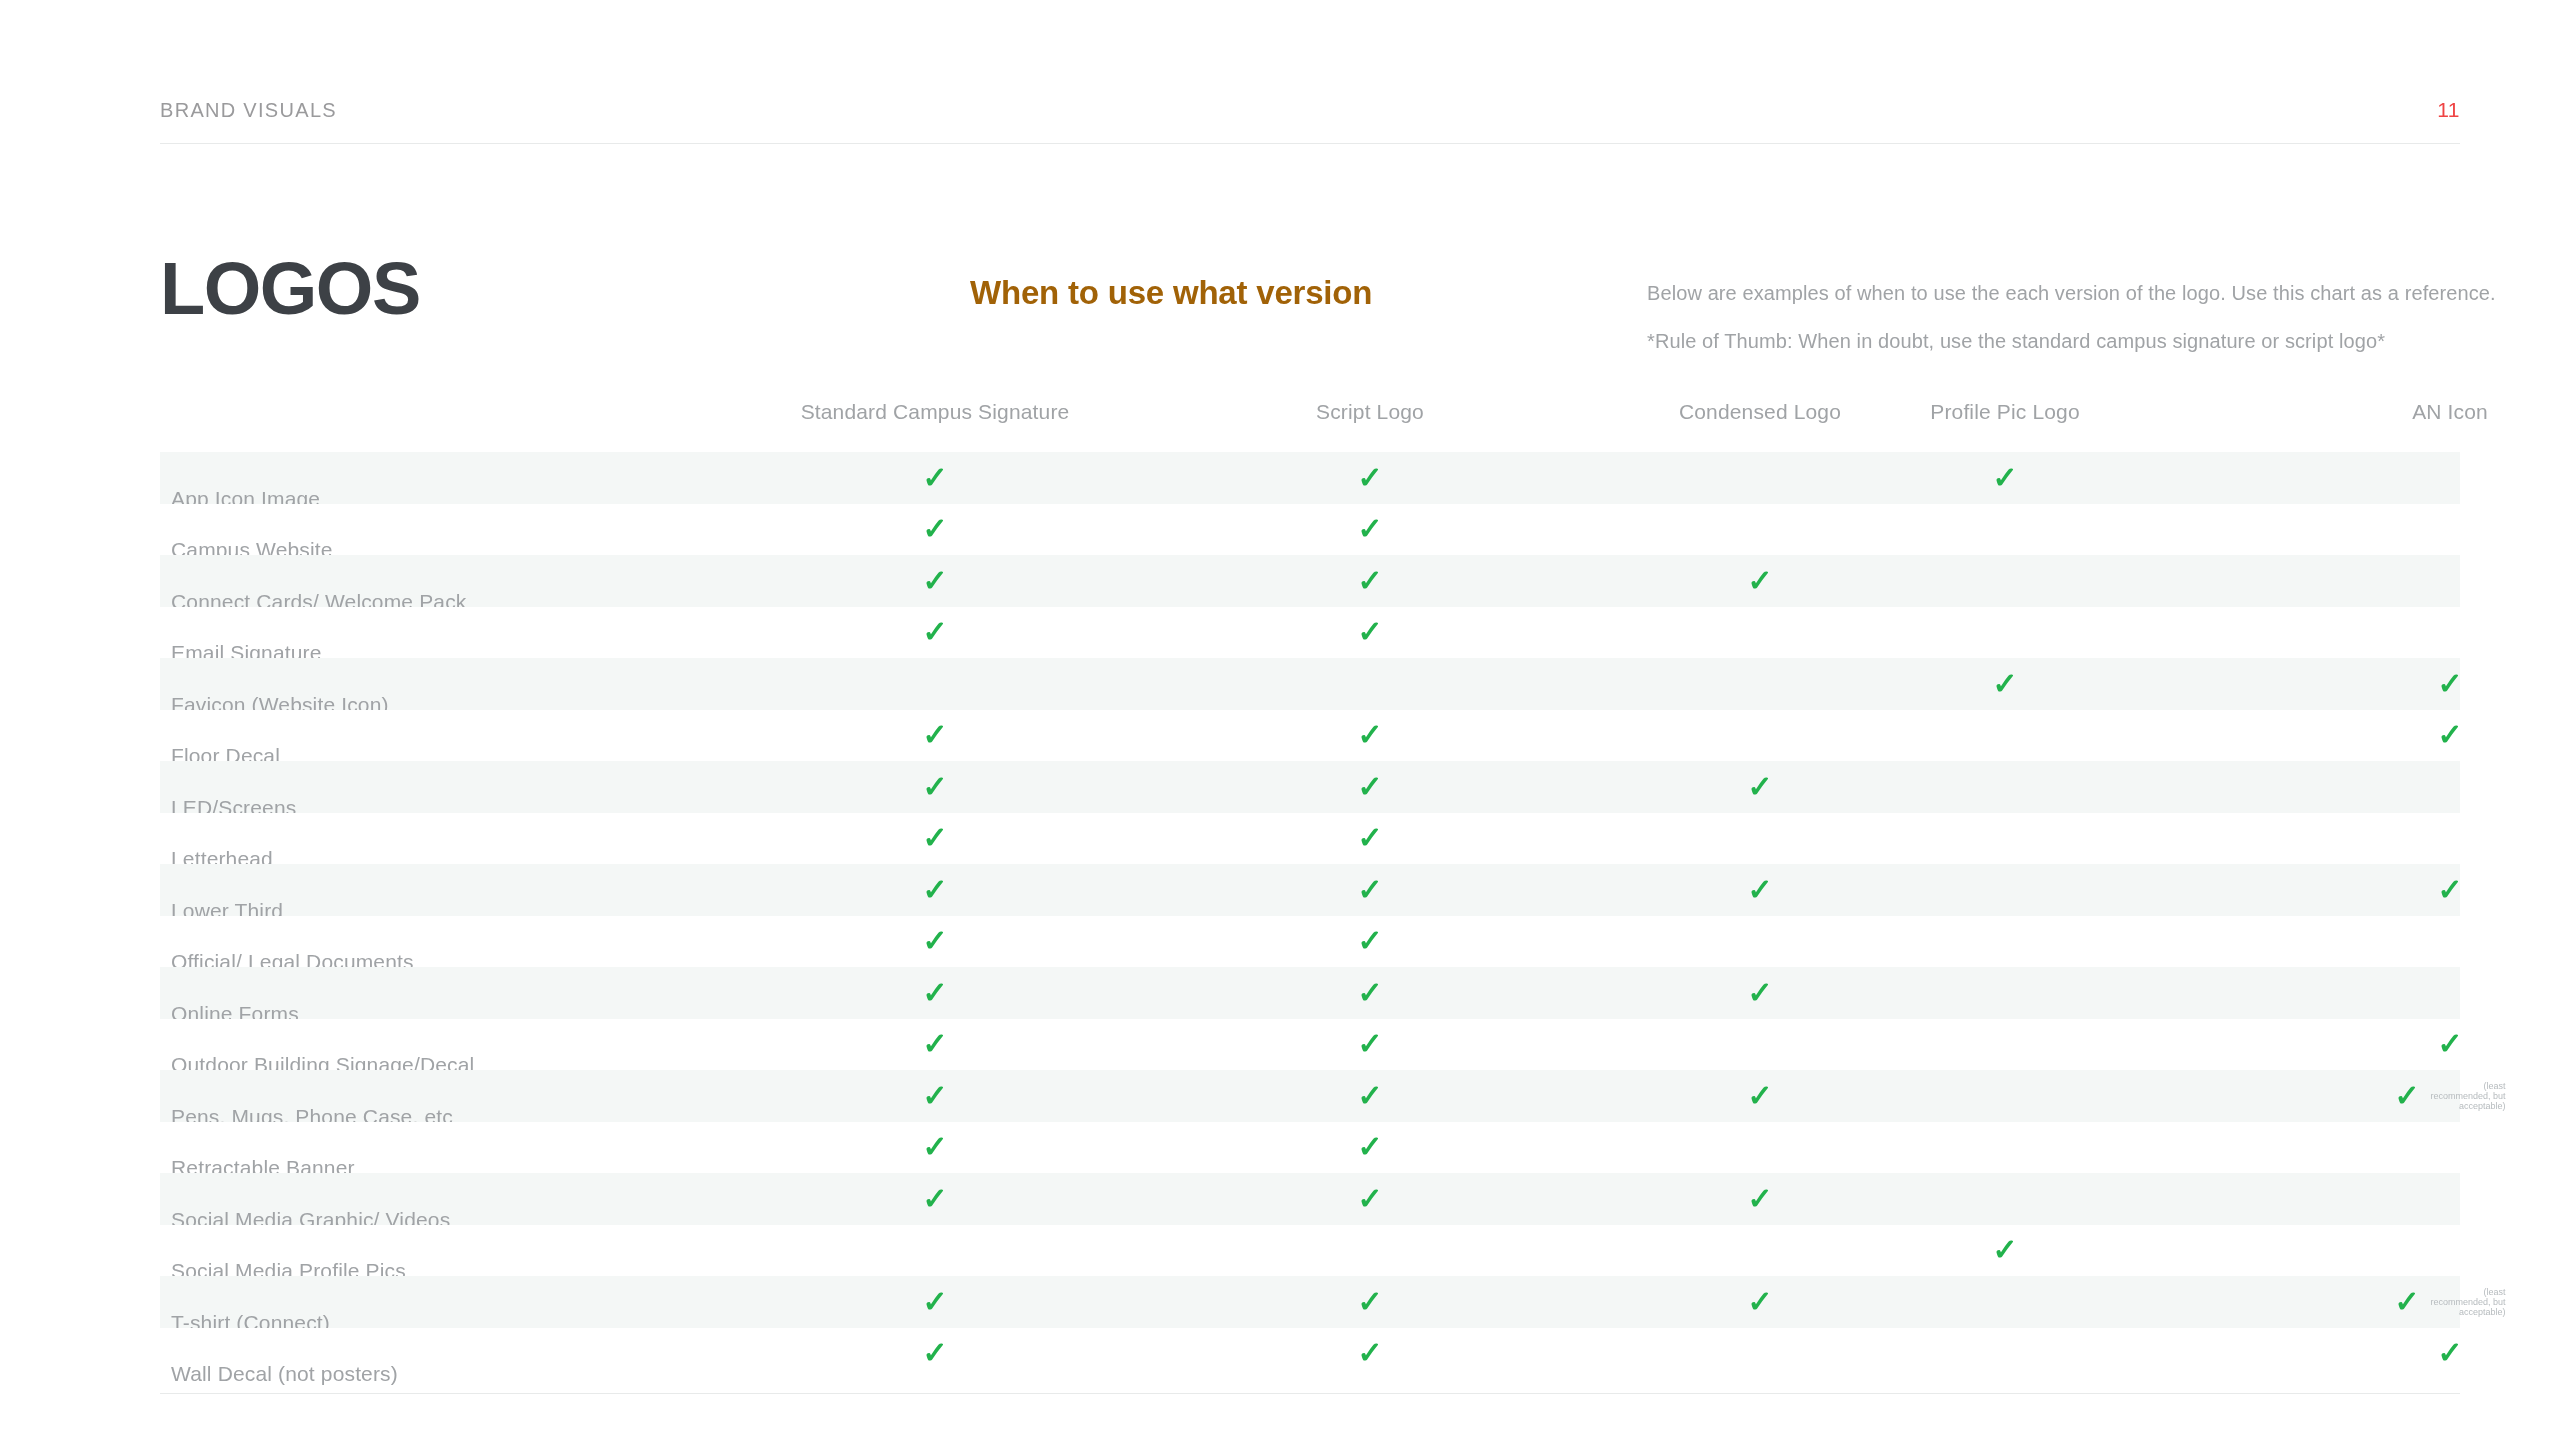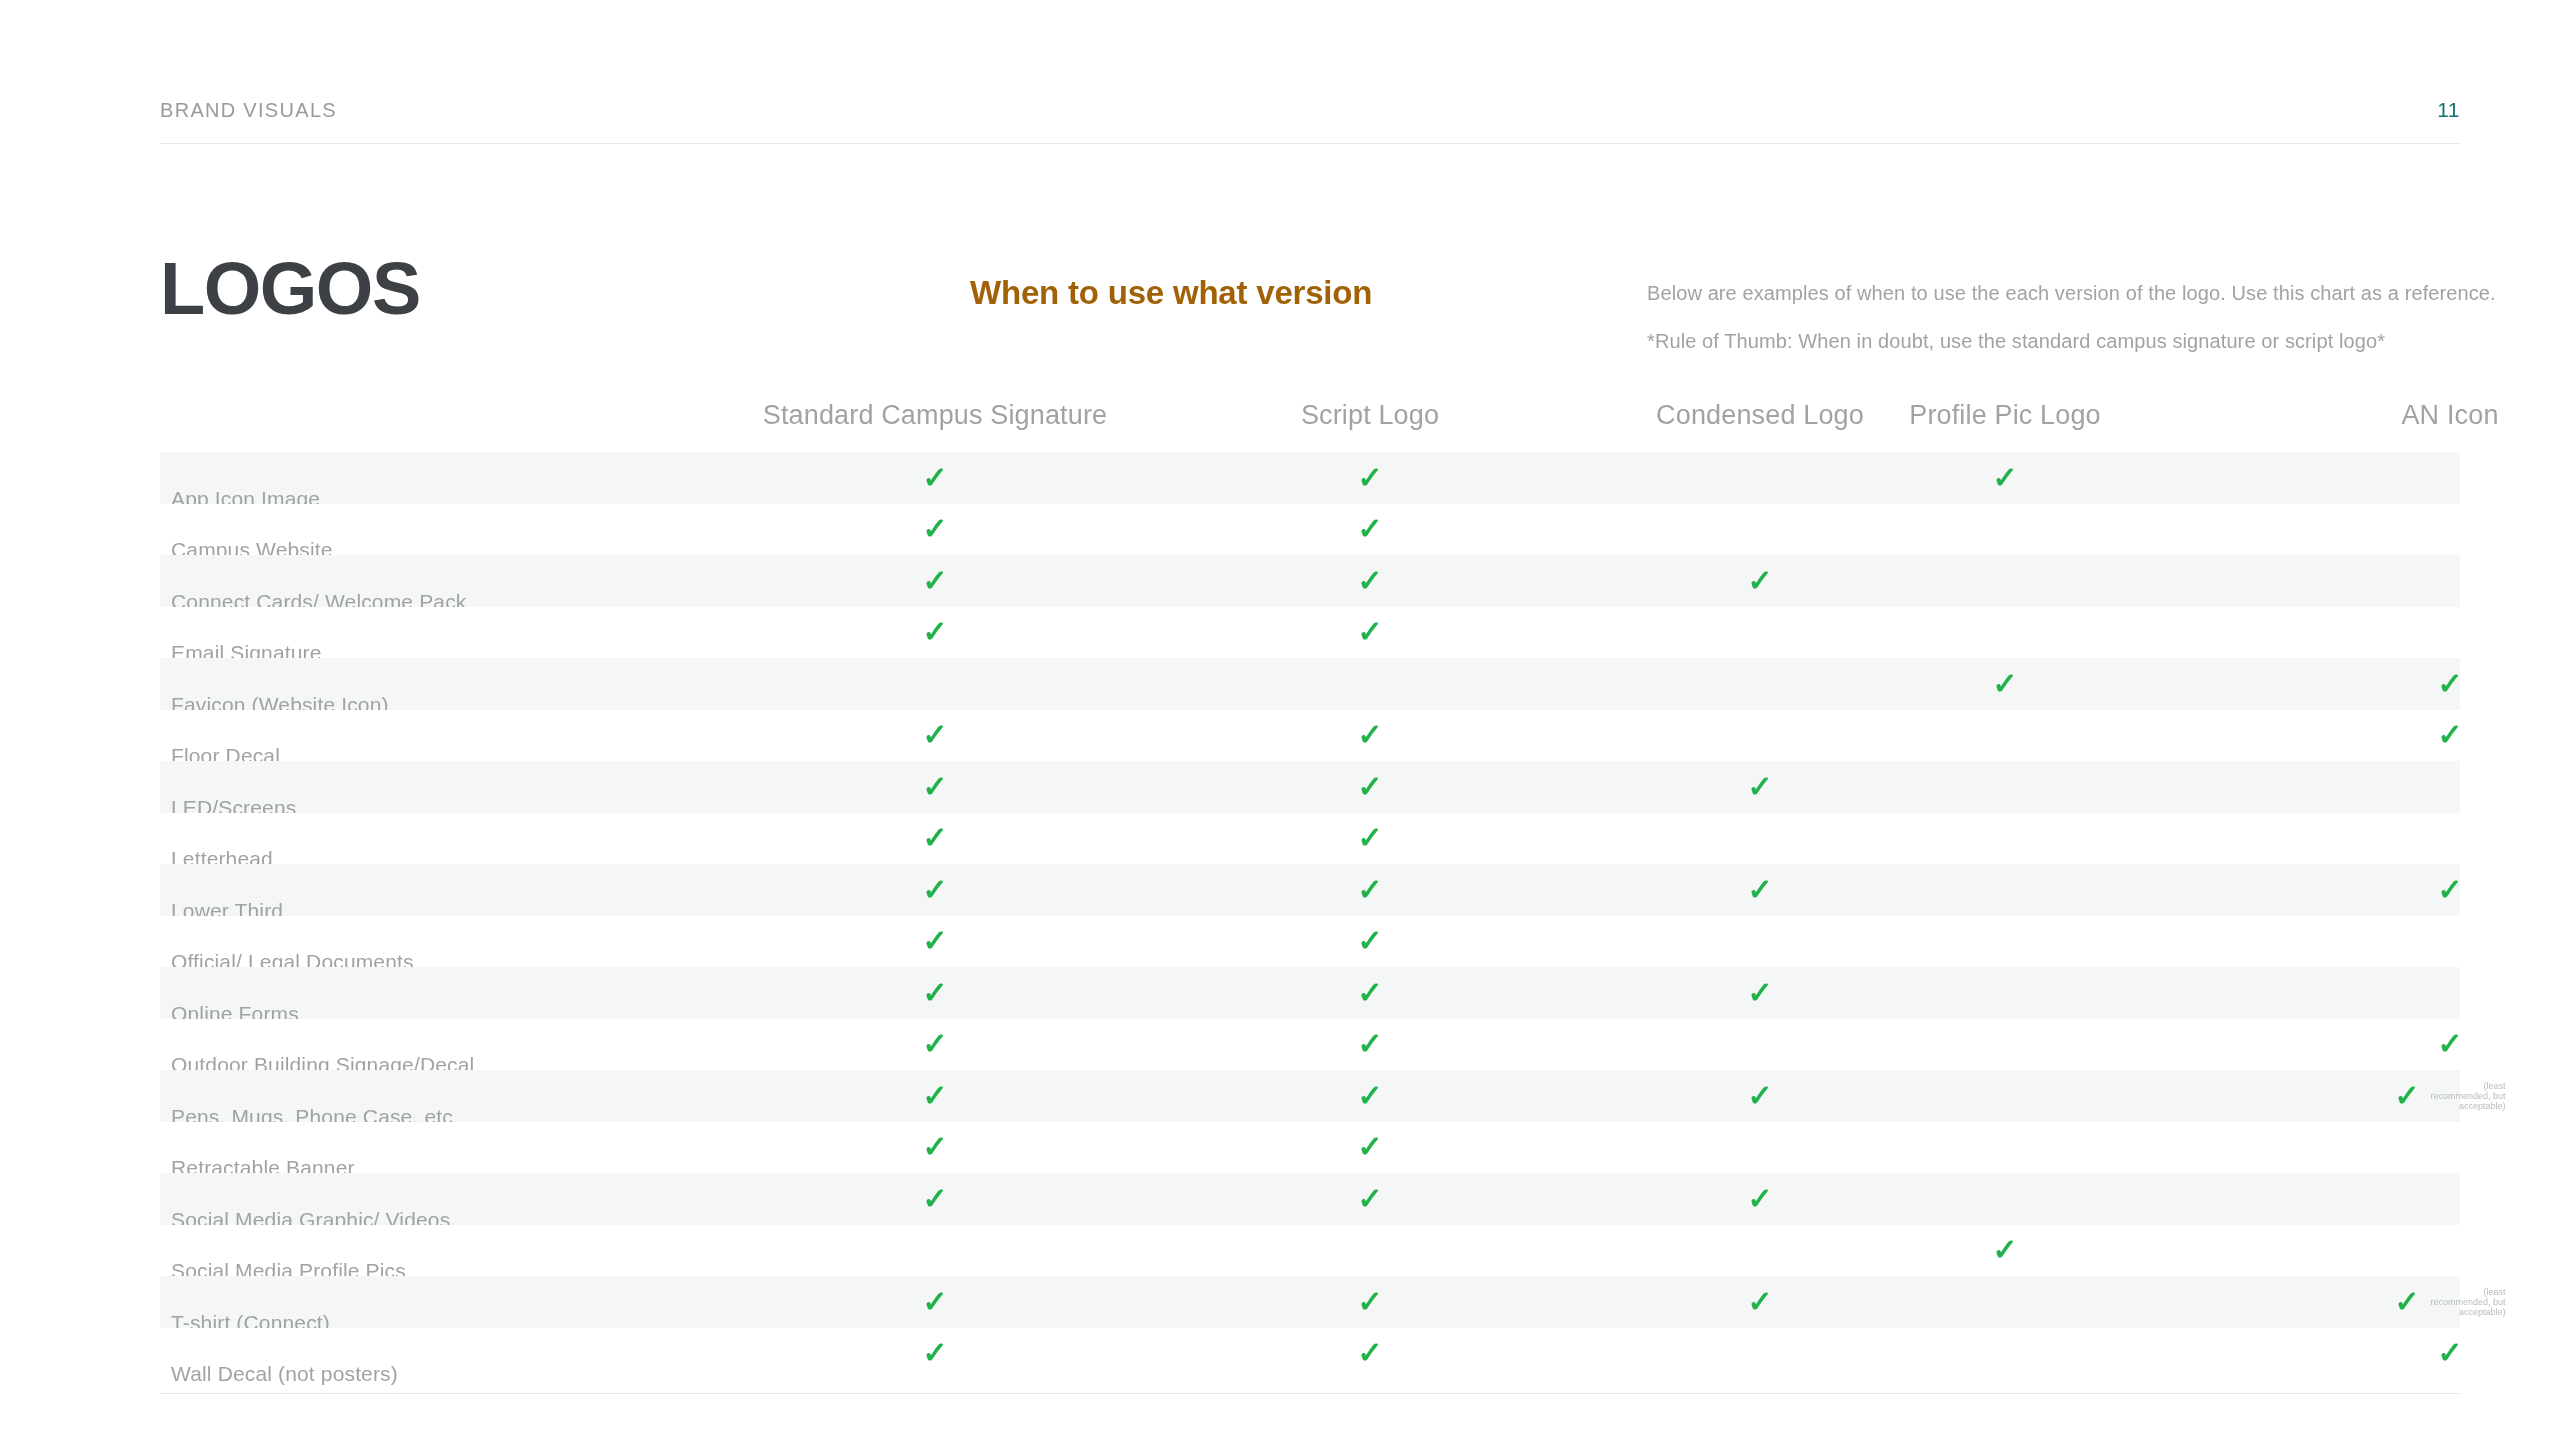--- a/index.html
+++ b/index.html
@@ -34,21 +34,21 @@
   }
   .runhead-title {
     font-size: 20px;
     letter-spacing: 1.3px;
     color: #9a9a9c;
     font-weight: 400;
     text-transform: uppercase;
   }
   .runhead-page {
     font-size: 21px;
-    color: #0f766e;
+    color: #ef4444;
     font-weight: 400;
     letter-spacing: .5px;
   }
   .runhead-rule {
     position: absolute;
     left: 160px;
     top: 143px;
     width: 2300px;
     height: 1px;
     background: #e8eaea;
@@ -104,21 +104,21 @@
     top: 400px;
     width: 2300px;
   }
   .thead {
     position: relative;
     height: 52px;
   }
   .thead .colhead {
     position: absolute;
     top: 0;
-    font-size: 27px;
+    font-size: 21px;
     color: #a0a3a6;
     font-weight: 400;
     letter-spacing: .15px;
     white-space: nowrap;
     transform: translateX(-50%);
   }
 
   .trow {
     position: relative;
     height: 51.5px;

